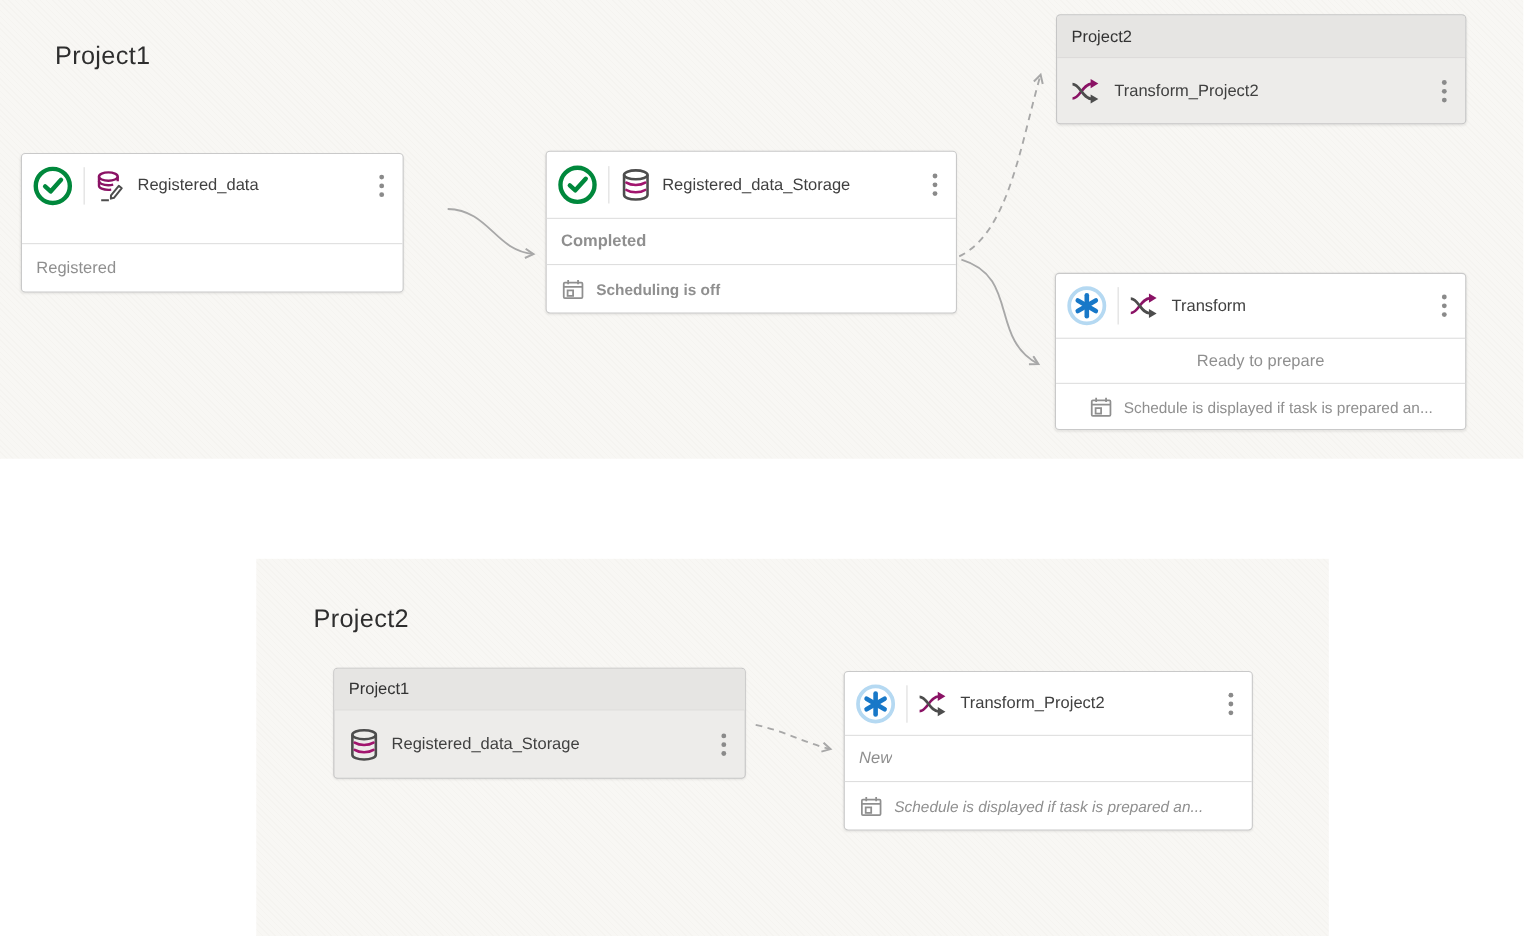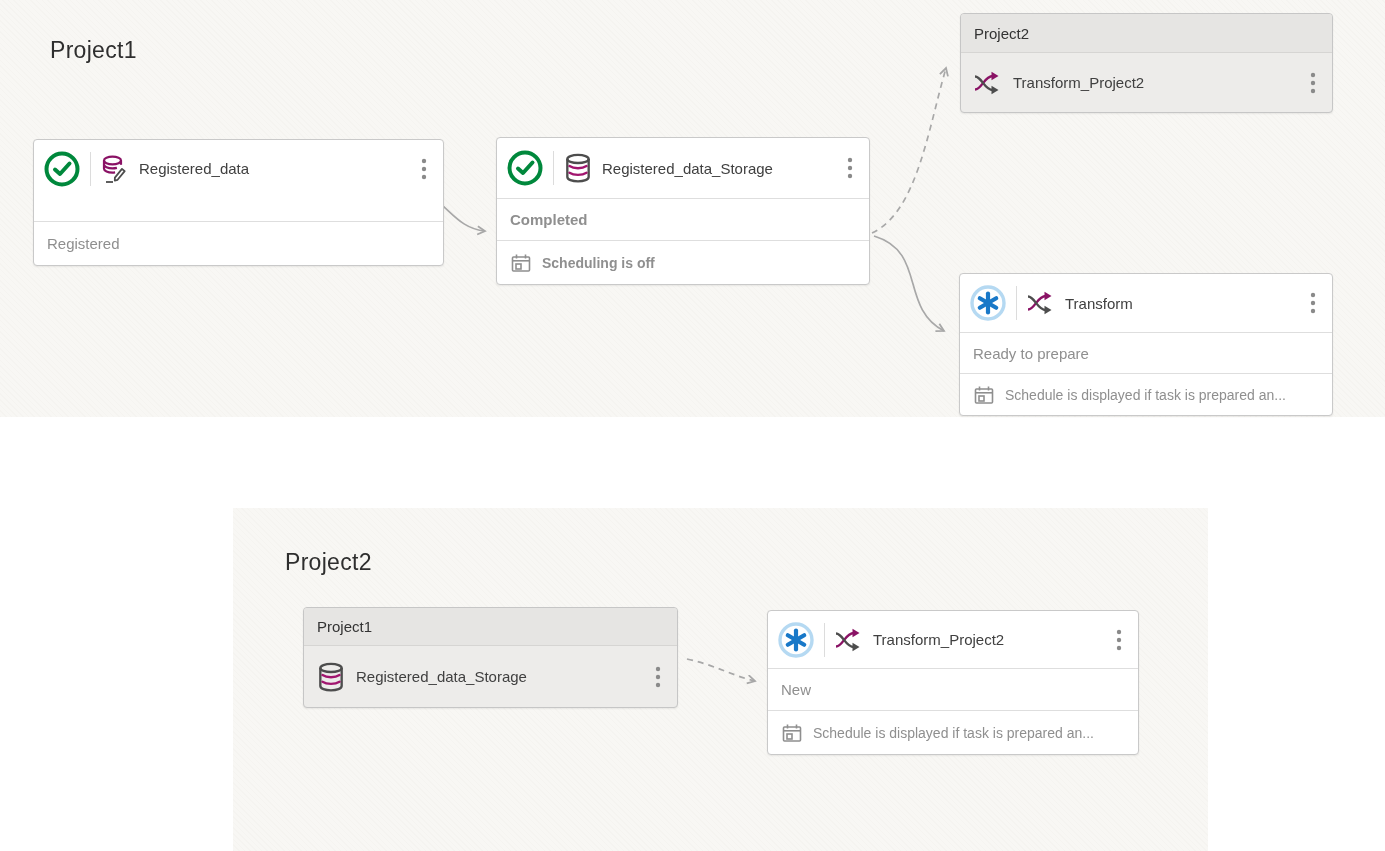--- a/index.html
+++ b/index.html
@@ -47,45 +47,45 @@
   }
   .group-header {
     background:#e6e5e3; border-bottom:1px solid #d6d5d3;
     border-radius:3px 3px 0 0; display:flex; align-items:center;
     padding:0 13px; font-size:15px; color:#333333;
   }
   .group-body { display:flex; align-items:center; padding:0 12px; gap:10px; }
   .group-task-name { flex:1 1 auto; font-size:15px; color:#404040; white-space:nowrap; overflow:hidden; }
 
   
-  #card-registered-data { left:33px; top:139px; width:411px; }
+  #card-registered-data { left:19px; top:139px; width:348px; }
   #card-registered-data .card-header { height:57px; }
   #card-registered-data .card-row { height:44px;margin-top:24px; }
 
   #card-registered-data-storage { left:496px; top:137px; width:374px; }
   #card-registered-data-storage .card-header { height:60px; }
   #card-registered-data-storage .card-row { height:42px;font-weight:bold; }
   #card-registered-data-storage .schedule-row { height:44px; }
 
   #group-project2 { left:960px; top:13px; width:373px; }
   #group-project2 .group-header { height:39px; }
   #group-project2 .group-body { height:59px; }
 
-  #card-transform { left:959px; top:273px; width:374px; }
+  #card-transform { left:959px; top:248px; width:374px; }
   #card-transform .card-header { height:58px; }
-  #card-transform .card-row { height:41px; }
+  #card-transform .card-row { height:41px;justify-content:center; }
   #card-transform .schedule-row { height:42px; }
 
   #group-project1 { left:303px; top:607px; width:375px; }
   #group-project1 .group-header { height:38px; }
   #group-project1 .group-body { height:61px; }
 
   #card-transform-project2 { left:767px; top:610px; width:372px; }
   #card-transform-project2 .card-header { height:57px; }
-  #card-transform-project2 .card-row { height:42px; }
+  #card-transform-project2 .card-row { height:42px;font-style:italic; }
   #card-transform-project2 .schedule-row { height:44px; }
 </style>
 </head>
 <body>
 
 <div class="panel" id="panel-top"></div>
 <div class="panel" id="panel-bottom"></div>
 
 <div class="section-title" id="title-project1">Project1</div>
 <div class="section-title" id="title-project2">Project2</div>

